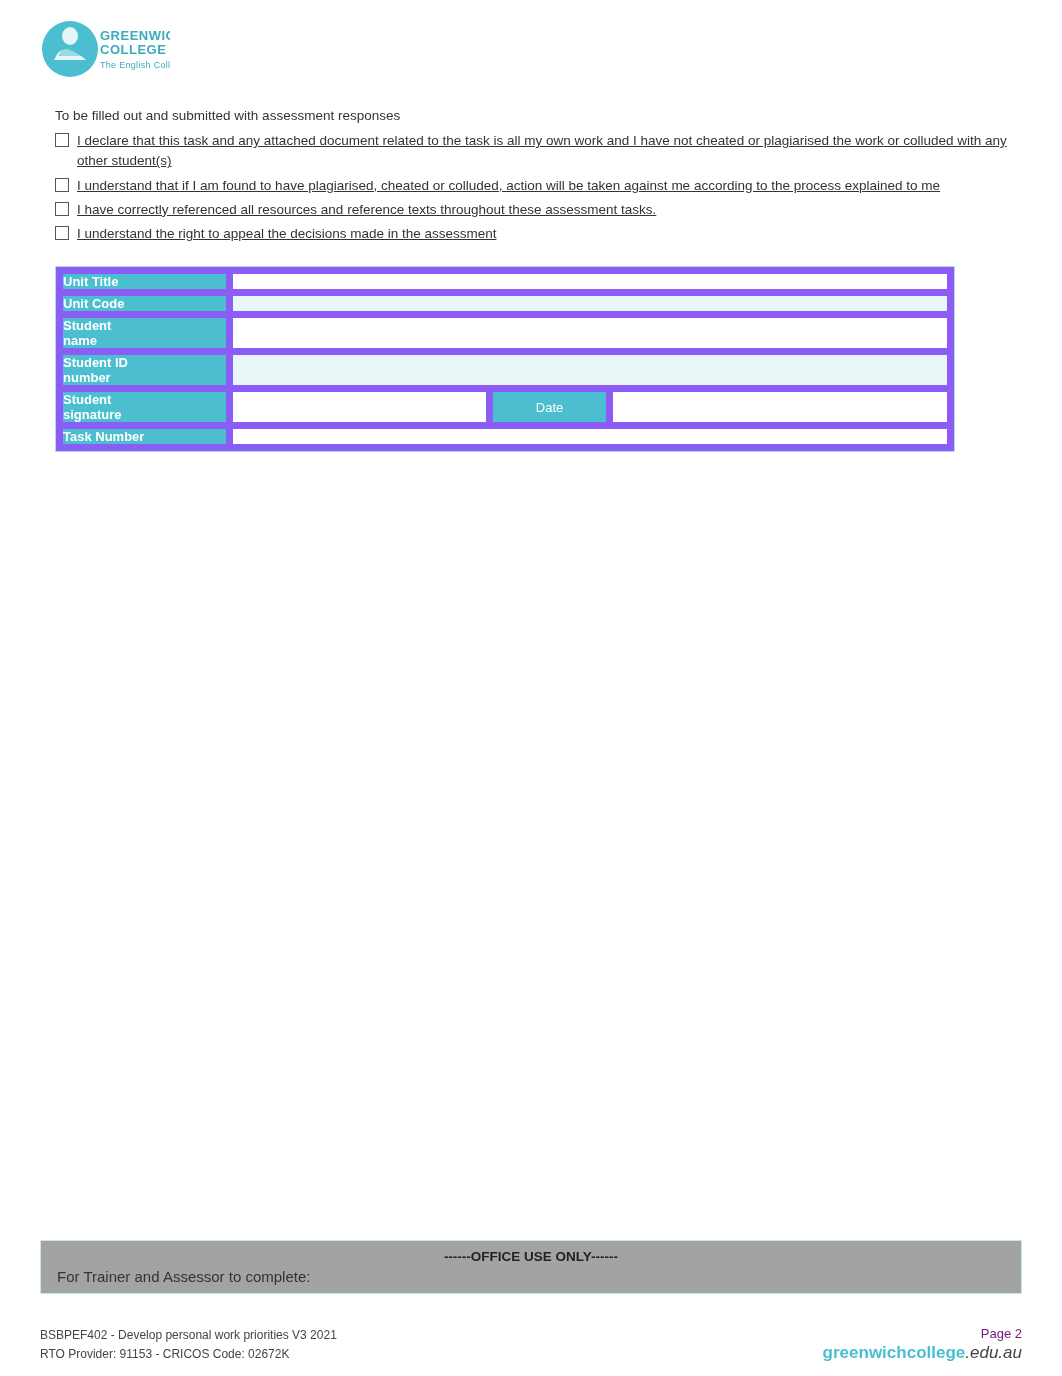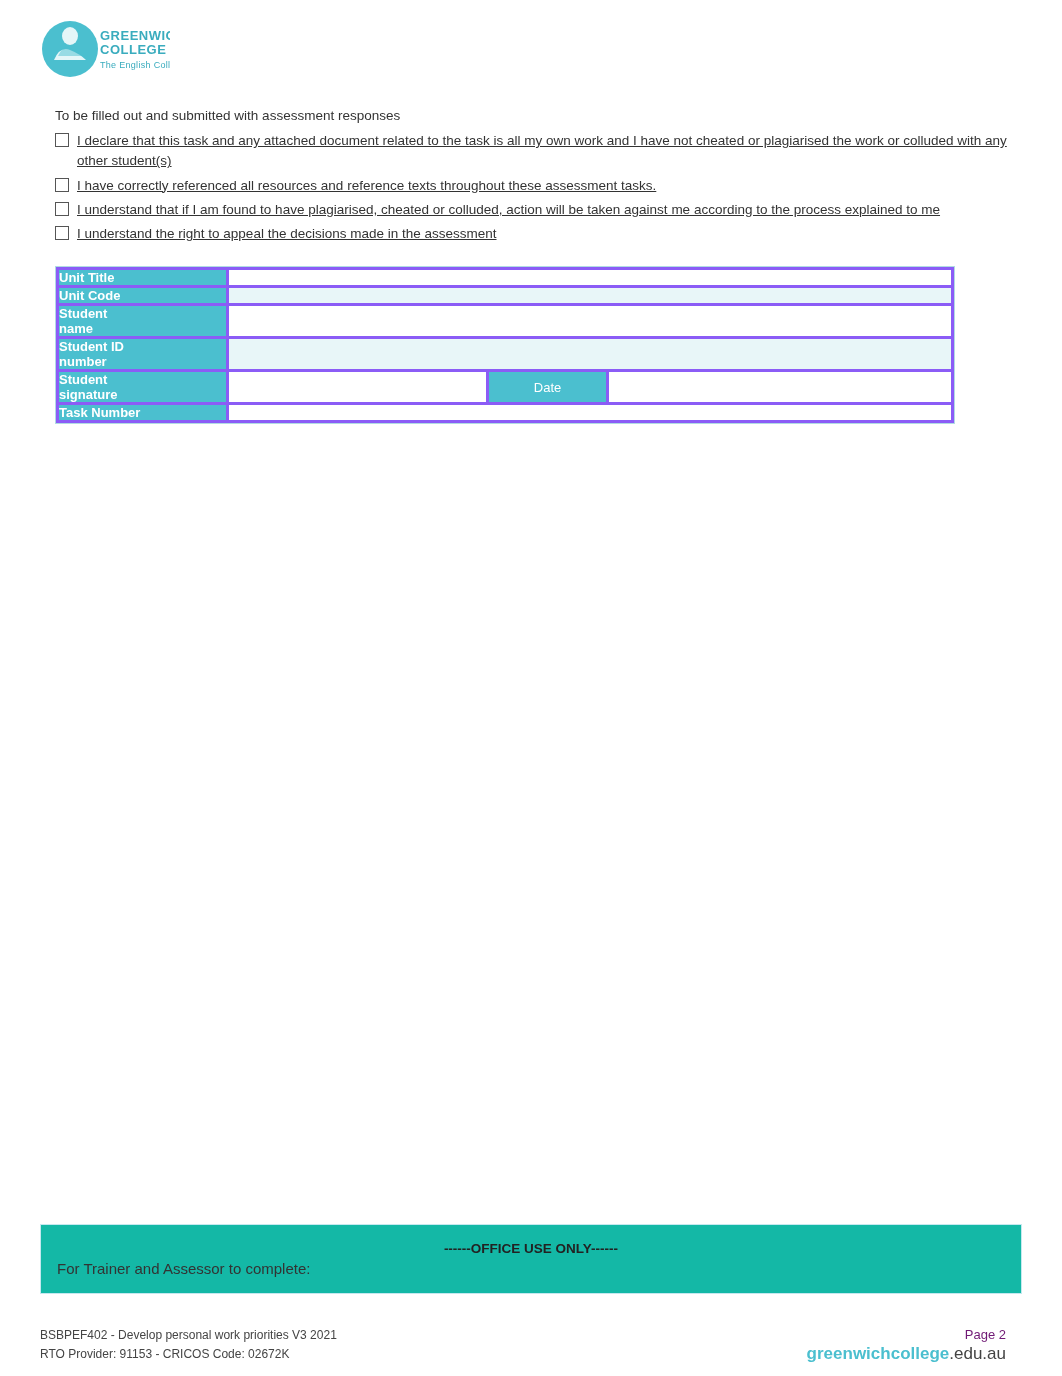--- a/index.html
+++ b/index.html
@@ -78,21 +78,21 @@
       width: 95%;
       max-width: 900px;
     }
 
     .form-table {
       width: 100%;
       border-collapse: collapse;
     }
 
     .form-table td {
-      border: 3px solid #8b5cf6;
+      border: 7px solid #8b5cf6;
       padding: 0;
       vertical-align: middle;
     }
 
     .label-cell {
       background: #4bbfcf;
       color: #fff;
       font-weight: bold;
       font-size: 13px;
       padding: 5px 10px 5px 8px;
@@ -135,26 +135,26 @@
     }
     .office-subtitle {
       font-size: 15px;
       color: #333;
     }
 
     
     .footer {
       display: flex;
       justify-content: space-between;
-      align-items: flex-end;
+      align-items: center;
       padding: 10px 40px 12px 40px;
       position: absolute;
       bottom: 0;
       left: 0;
-      right: 16px;
+      right: 0;
       border-top: none;
     }
     .footer-left {
       font-size: 12px;
       color: #444;
       line-height: 1.6;
     }
     .footer-right {
       text-align: right;
     }
@@ -165,20 +165,21 @@
       margin-bottom: 2px;
     }
     .footer-brand {
       font-size: 17px;
       color: #4bbfcf;
       font-weight: bold;
     }
     .footer-brand span {
       color: #444;
       font-weight: normal;
+      font-style: italic;
     }
 
     
     .logo-svg-wrapper {
       width: 130px;
       height: 62px;
       display: inline-block;
     }
   </style>
 </head>
@@ -211,26 +212,26 @@
 
     <div class="declaration-list">
 
       <div class="declaration-item">
         <span class="checkbox-square"></span>
         <span class="declaration-text">I declare that this task and any attached document related to the task is all my own work and I have not cheated or plagiarised the work or colluded with any other student(s)</span>
       </div>
 
       <div class="declaration-item">
         <span class="checkbox-square"></span>
-        <span class="declaration-text">I have correctly referenced all resources and reference texts throughout these assessment tasks.</span>
+        <span class="declaration-text">I understand that if I am found to have plagiarised, cheated or colluded, action will be taken against me according to the process explained to me</span>
       </div>
 
       <div class="declaration-item">
         <span class="checkbox-square"></span>
-        <span class="declaration-text">I understand that if I am found to have plagiarised, cheated or colluded, action will be taken against me according to the process explained to me</span>
+        <span class="declaration-text">I have correctly referenced all resources and reference texts throughout these assessment tasks.</span>
       </div>
 
 
 
       <div class="declaration-item">
         <span class="checkbox-square"></span>
         <span class="declaration-text">I understand the right to appeal the decisions made in the assessment</span>
       </div>
 
     </div>
@@ -269,21 +270,21 @@
           <tr>
             <td class="label-cell">Task Number</td>
             <td class="value-cell" colspan="3"></td>
           </tr>
         </tbody>
       </table>
     </div>
 
   </div>
 
-  <div style="position: absolute; bottom: 82px; left: 40px; right: 40px; border: 1px solid #c5e8ef; background: #14b8a6; padding: 16px 16px;">
+  <div style="position: absolute; bottom: 82px; left: 40px; right: 40px; border: 1px solid #c5e8ef; background: #a3a3a3; padding: 8px 16px;">
     <div class="office-title">------OFFICE USE ONLY------</div>
     <div class="office-subtitle">For Trainer and Assessor to complete:</div>
   </div>
 
   <div class="footer">
     <div class="footer-left">
       <span>BSBPEF402 - Develop personal work priorities V3 2021</span><br>
       <span>RTO Provider: 91153  - CRICOS  Code: 02672K</span>
     </div>
     <div class="footer-right">

